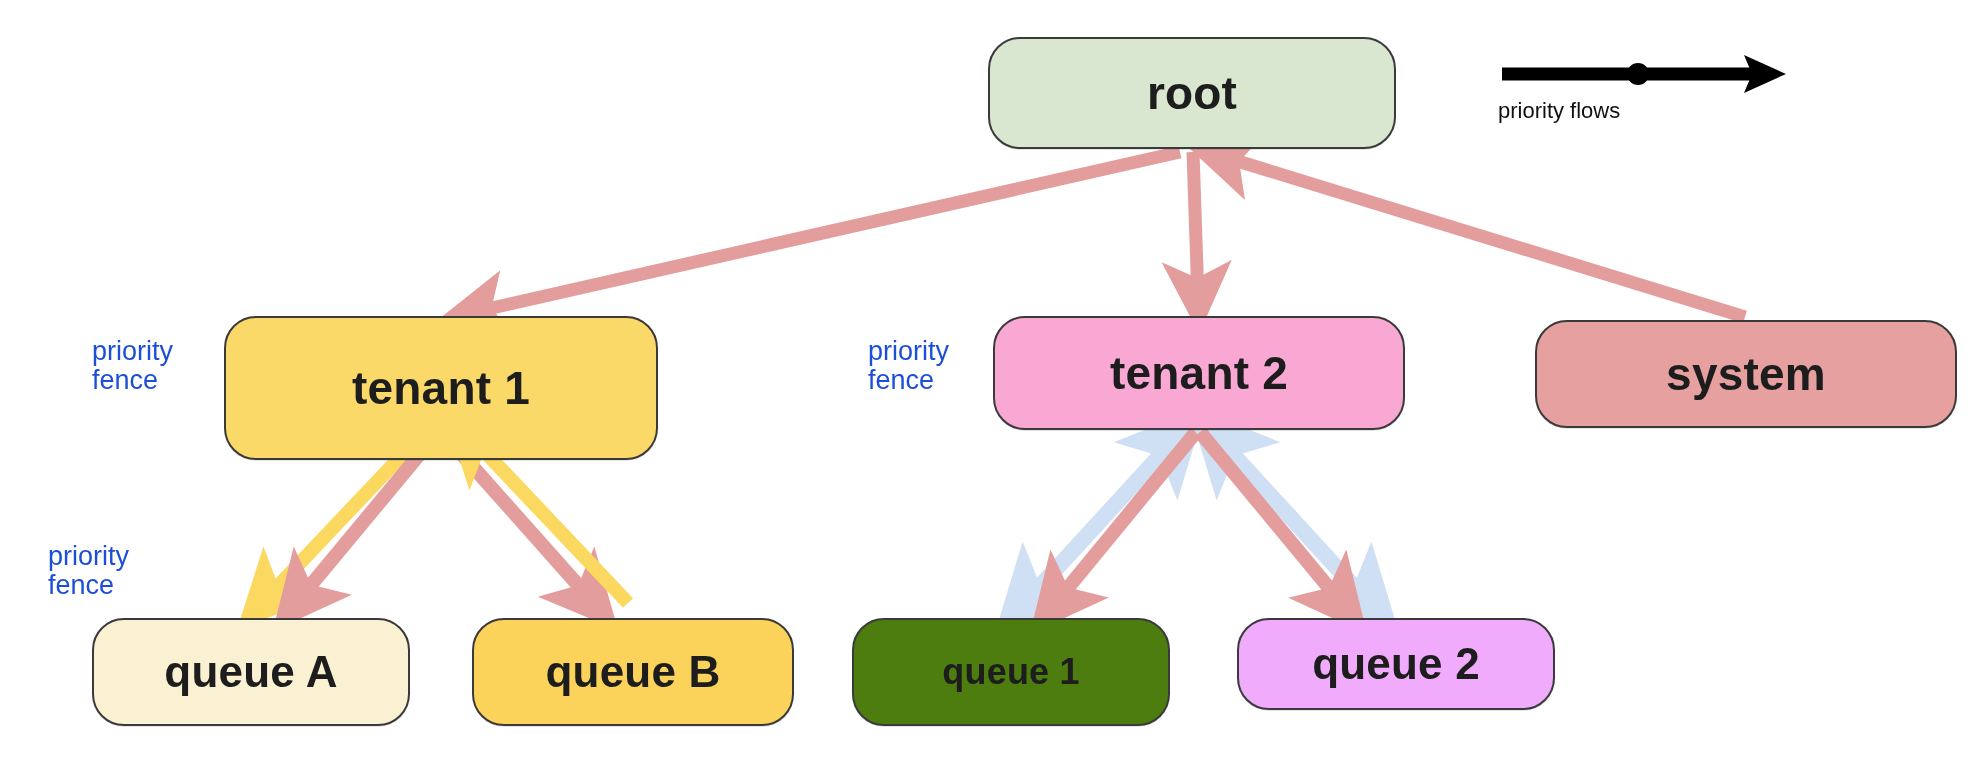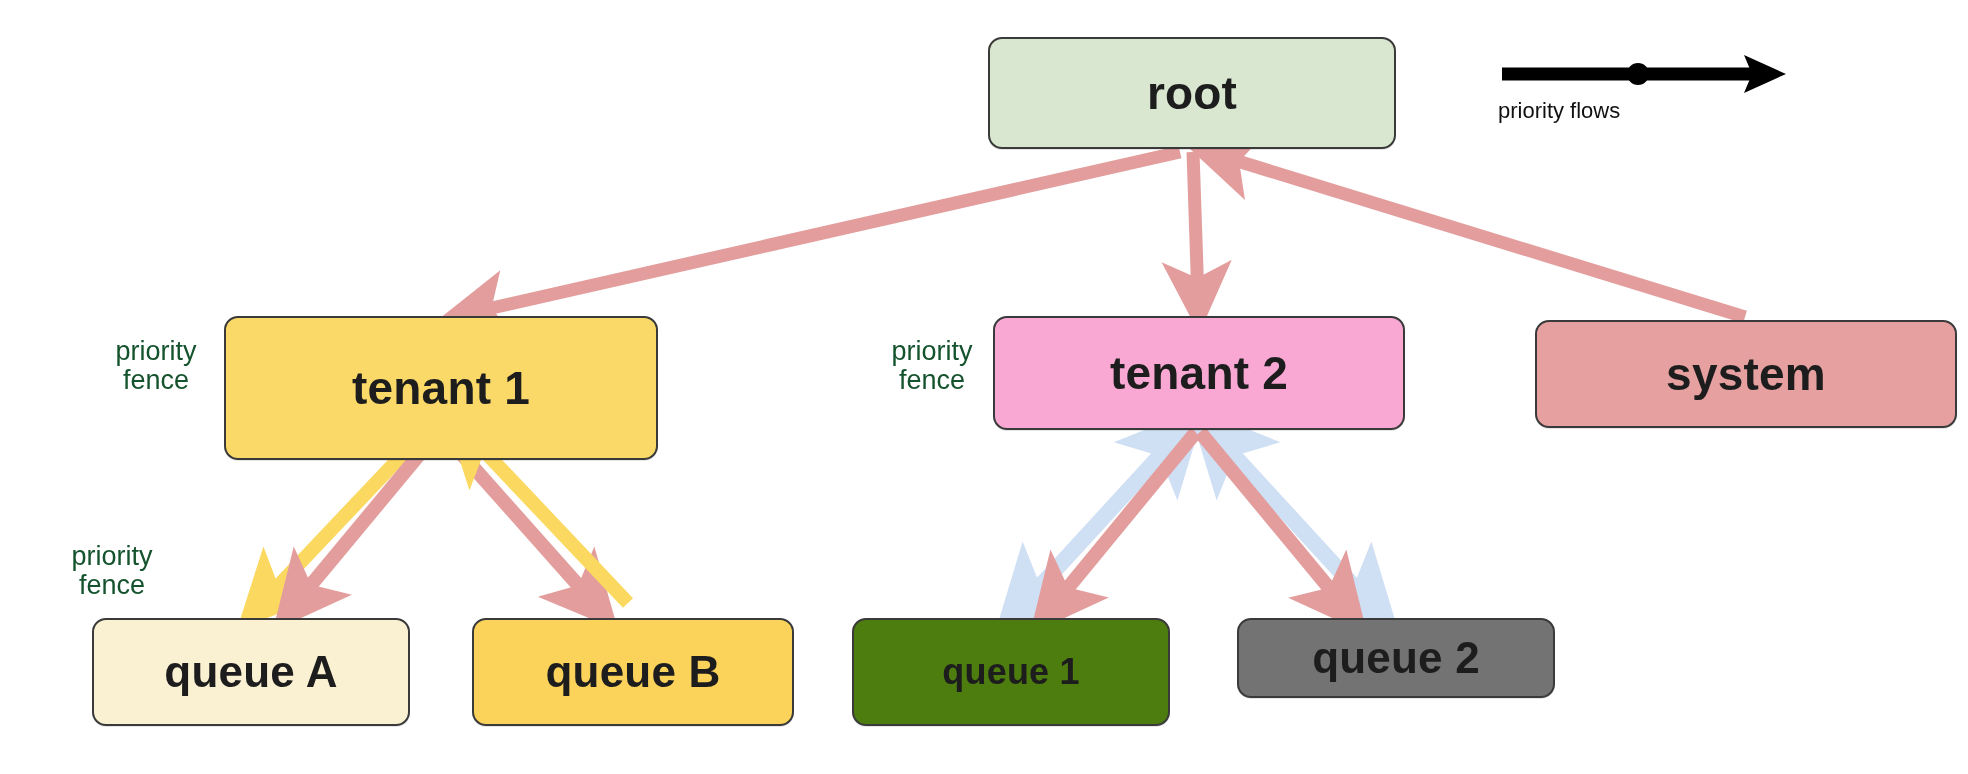--- a/index.html
+++ b/index.html
@@ -1,24 +1,24 @@
 <!DOCTYPE html>
 <html><head>
 <meta charset="utf-8">
 <style>
   html,body{margin:0;padding:0;background:#ffffff;}
   body{width:1968px;height:774px;font-family:"Liberation Sans",sans-serif;overflow:hidden;}
   #stage{position:relative;width:1968px;height:774px;background:#fff;}
   #edges{position:absolute;left:0;top:0;width:1968px;height:774px;pointer-events:none;}
-  .node{position:absolute;box-sizing:border-box;border:2px solid #3a3a3a;border-radius:14px;
+  .node{position:absolute;box-sizing:border-box;border:2px solid #3a3a3a;border-radius:32px;
         display:flex;align-items:center;justify-content:center;
         font-weight:bold;color:#1d1d1d;letter-spacing:.2px;z-index:5;
         box-shadow:0 1px 0 rgba(0,0,0,.10);}
-  .fence{position:absolute;z-index:6;font-size:27px;line-height:1.06;color:#14532d;
-         text-align:center;font-weight:400;}
+  .fence{position:absolute;z-index:6;font-size:27px;line-height:1.06;color:#1d4ed8;
+         font-weight:400;}
   .fence span{display:block;}
   #legend{position:absolute;z-index:7;}
   #legend .cap{position:absolute;left:0;top:46px;width:220px;text-align:left;
                font-size:22px;color:#111;font-weight:400;}
 </style>
 </head>
 <body>
 
 <div id="stage" style="background: rgb(255, 255, 255);">
 
@@ -75,21 +75,21 @@
     </div>
   <div class="node" style="left: 92px; top: 618px; width: 318px; height: 108px; background: rgb(250, 240, 210); border-color: rgb(58, 58, 58); font-size: 44px;">
       <span>queue A</span>
     </div>
   <div class="node" style="left: 472px; top: 618px; width: 322px; height: 108px; background: rgb(251, 211, 90); border-color: rgb(58, 58, 58); font-size: 44px;">
       <span>queue B</span>
     </div>
   <div class="node" style="left: 852px; top: 618px; width: 318px; height: 108px; background: #4d7c0f; border-color: rgb(58, 58, 58); font-size: 36px;">
       <span>queue 1</span>
     </div>
-  <div class="node" style="left: 1237px; top: 618px; width: 318px; height: 80px; background: #737373; border-color: rgb(58, 58, 58); font-size: 44px;">
+  <div class="node" style="left: 1237px; top: 618px; width: 318px; height: 92px; background: #f0abfc; border-color: rgb(58, 58, 58); font-size: 44px;">
       <span>queue 2</span>
     </div>
 
   <div class="fence" style="left: 92px; top: 337px; width: 128px;">
     <span>priority</span>
     <span>fence</span>
   </div>
   <div class="fence" style="left: 868px; top: 337px; width: 128px;">
     <span>priority</span>
     <span>fence</span>

